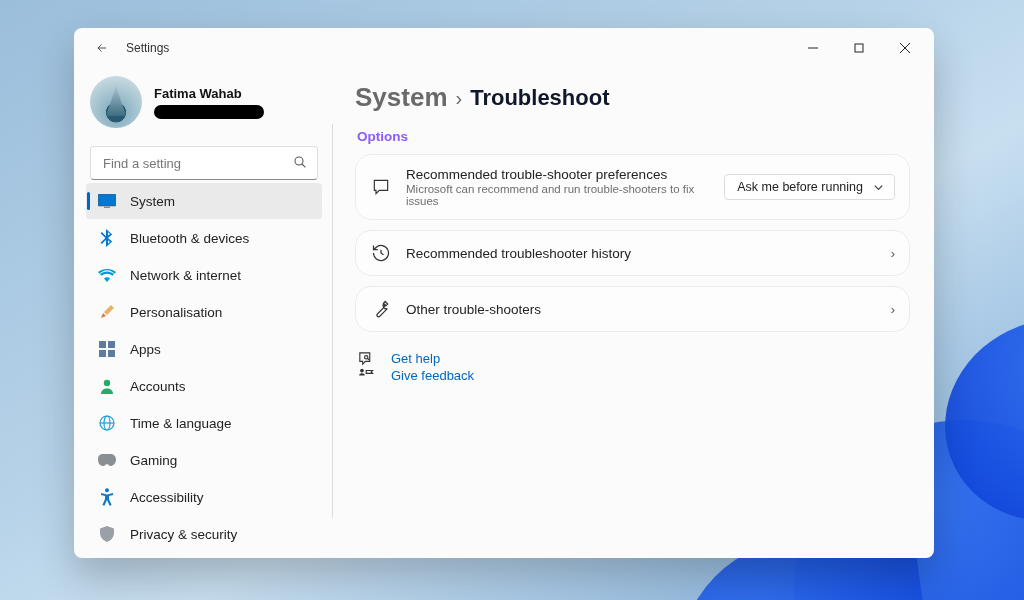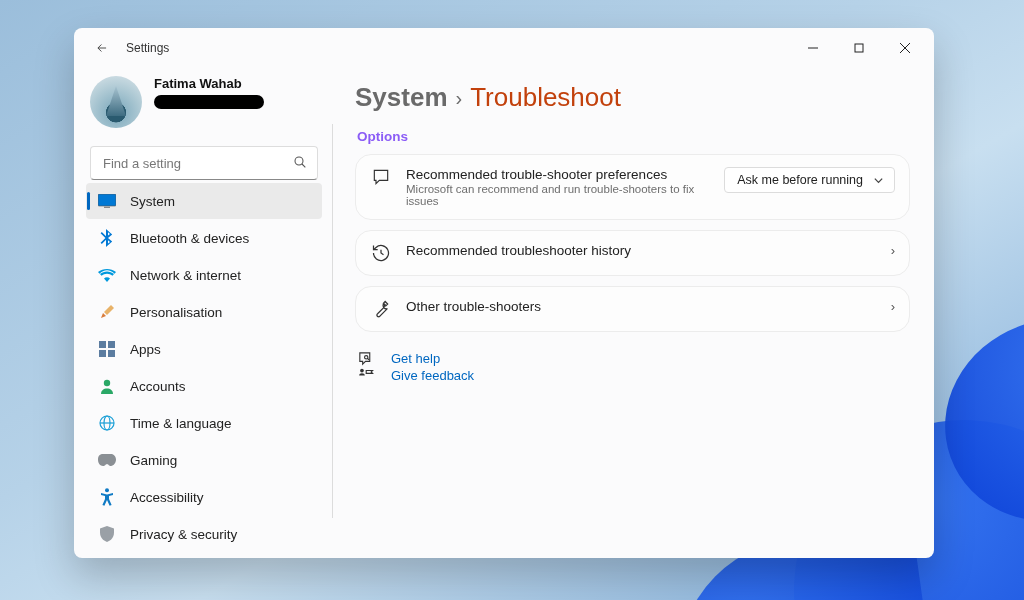--- a/index.html
+++ b/index.html
@@ -10,42 +10,42 @@
 .bloom .p2{width:260px;height:300px;right:230px;bottom:-60px;transform:rotate(-8deg)}
 .bloom .p3{width:200px;height:220px;right:10px;bottom:250px;transform:rotate(70deg)}
 .window{position:absolute;left:74px;top:28px;width:860px;height:530px;background:#fbfbfc;border-radius:8px;box-shadow:0 18px 40px rgba(0,0,0,.22);overflow:hidden;display:flex;flex-direction:column}
 .titlebar{height:40px;display:flex;align-items:center;padding:0 6px 0 14px}
 .back{width:28px;height:28px;display:flex;align-items:center;justify-content:center;color:#444;border-radius:4px;cursor:pointer}
 .appname{margin-left:10px;font-size:12px;color:#333}
 .winctrls{margin-left:auto;display:flex}
 .winbtn{width:46px;height:32px;display:flex;align-items:center;justify-content:center;color:#222;cursor:pointer}
 .body{display:flex;flex:1;overflow:hidden}
 .sidebar{width:258px;padding:6px 10px 0 12px;display:flex;flex-direction:column}
-.profile{display:flex;gap:12px;padding:2px 6px 14px 4px}
+.profile{display:flex;align-items:center;gap:12px;padding:2px 6px 14px 4px}
 .avatar{width:52px;height:52px;border-radius:50%;background:radial-gradient(circle at 50% 70%,#2a5a6f 0%,#2a5a6f 22%,#8fb5c5 23%,#b4cdd7 60%,#dbe5ea 100%);position:relative;overflow:hidden}
 .avatar::after{content:"";position:absolute;left:16px;top:10px;width:20px;height:30px;background:linear-gradient(180deg,#a7c3d0,#3e6c81);clip-path:polygon(50% 0,100% 100%,0 100%)}
 .uname{font-size:13px;font-weight:600;color:#111}
 .redacted{margin-top:4px;width:110px;height:14px;background:#000;border-radius:7px}
 .search{position:relative;margin:4px 4px 1px 4px}
 .search input{width:100%;height:34px;border:1px solid #ddd;border-bottom:1.5px solid #888;border-radius:4px;background:#fff;padding:0 34px 0 12px;font-size:13px;color:#555}
 .search input::placeholder{color:#777}
 .search .sicon{position:absolute;right:10px;top:8px;color:#555}
 .nav{display:flex;flex-direction:column;gap:1px;margin-top:2px}
 .nav-item{display:flex;align-items:center;gap:14px;height:36px;padding:0 10px 0 12px;border-radius:4px;font-size:13.5px;color:#222;cursor:pointer;position:relative}
 .nav-item.active{background:#eaeaea}
 .nav-item.active::before{content:"";position:absolute;left:1px;top:9px;width:3px;height:18px;background:#0067c0;border-radius:2px}
 .nav-icon{width:18px;height:18px;display:flex;align-items:center;justify-content:center}
 .vdiv{width:1px;background:#dcdcdc;margin:56px 0 40px 0}
 .main{flex:1;padding:14px 24px 0 22px;overflow:auto}
 .crumb{display:flex;align-items:center;gap:8px;margin-bottom:16px}
 .crumb .seg1{font-size:26px;color:#6a6a6a;font-weight:600}
 .crumb .chev{font-size:20px;color:#6a6a6a;margin-top:2px}
-.crumb .seg2{font-size:26px;color:#c2410c;font-weight:400}
+.crumb .seg2{font-size:22px;color:#0f172a;font-weight:700}
 .sect{font-size:13.5px;font-weight:600;color:#8b5cf6;margin:4px 0 10px 2px}
-.card{background:#fdfdfd;border:1px solid #ececec;border-radius:16px;margin-bottom:10px;display:flex;padding:12px 14px;gap:14px;cursor:pointer}
+.card{background:#fdfdfd;border:1px solid #ececec;border-radius:16px;margin-bottom:10px;display:flex;align-items:center;padding:12px 14px;gap:14px;cursor:pointer}
 .cicon{width:22px;display:flex;justify-content:center;color:#333}
 .ctext{display:flex;flex-direction:column;flex:1}
 .ctitle{font-size:13.5px;color:#222}
 .csub{font-size:11.5px;color:#6e6e6e;margin-top:1px}
 .dropdown{border:1px solid #dcdcdc;border-radius:4px;background:#fff;height:26px;padding:0 10px 0 12px;display:flex;align-items:center;gap:10px;font-size:12.5px;color:#222;cursor:pointer}
 .cardlink{font-size:13px;color:#555}
 .links{margin-top:18px;display:flex;flex-direction:column;gap:0;padding-left:2px}
 .linkrow{display:flex;align-items:center;gap:16px;font-size:13px;cursor:pointer}
 .linkrow .licon{width:18px;color:#333}
 .linkrow .llabel{color:#0067c0}

